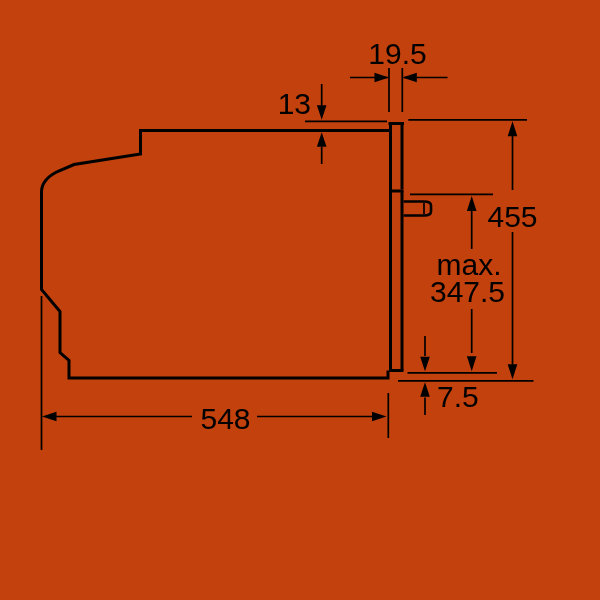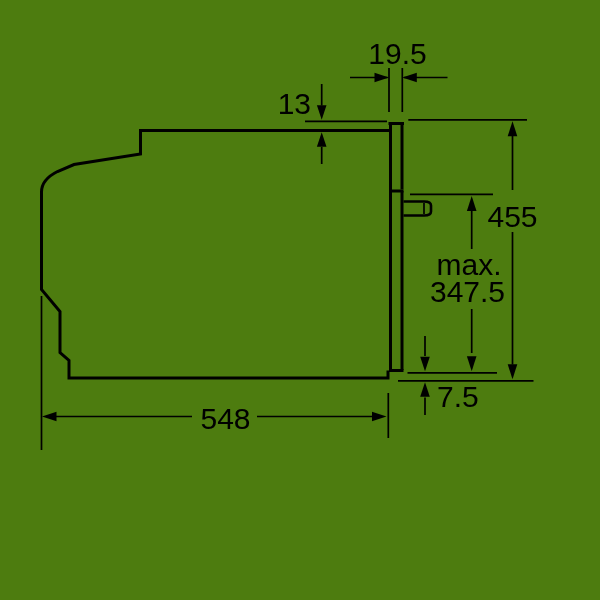--- a/index.html
+++ b/index.html
@@ -4,21 +4,21 @@
 <style>
   html, body {
     margin: 0;
     padding: 0;
     background: #ffffff;
   }
   .canvas {
     position: relative;
     width: 600px;
     height: 600px;
-    background: #4d7c0f;
+    background: #c2410c;
     overflow: hidden;
   }
   svg {
     display: block;
   }
   .outline {
     fill: none;
     stroke: #000000;
     stroke-width: 3;
     stroke-linejoin: miter;

